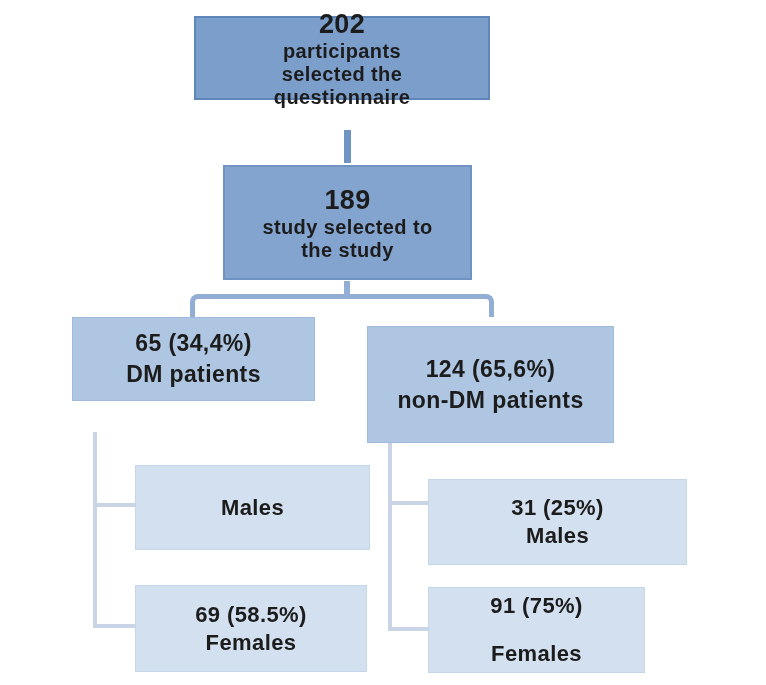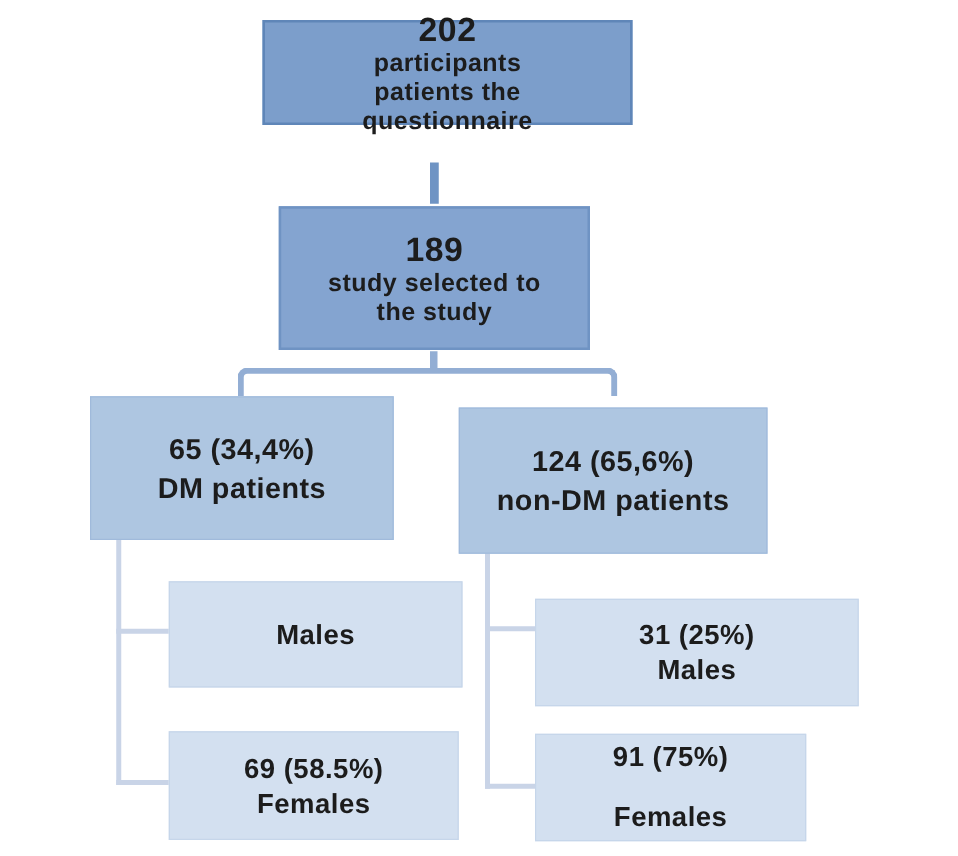--- a/index.html
+++ b/index.html
@@ -34,23 +34,23 @@
   .lvl1{background:var(--level1-fill);border:2px solid var(--level1-border);}
   .lvl2{background:var(--level2-fill);border:2px solid var(--level2-border);}
   .lvl3{background:var(--level3-fill);border:1px solid var(--level3-border);}
   .lvl4{background:var(--level4-fill);border:1px solid var(--level4-border);}
   .big-val{font-size:27px;line-height:32px;}
   .lvl12-line{font-size:20px;line-height:23px;}
   .lvl3 .line{font-size:23px;line-height:31px;}
   .lvl4 .line{font-size:22px;line-height:28px;}
 
   
-  .n-root    {left:210px;top:16px; width:296px;height:84px;}
+  .n-root    {left:194px;top:16px; width:296px;height:84px;}
   .n-selected{left:223px;top:165px;width:249px;height:115px;}
-  .n-dm      {left:72px; top:317px;width:243px;height:115px;}
+  .n-dm      {left:72px; top:317px;width:243px;height:84px;}
   .n-nondm   {left:367px;top:326px;width:247px;height:117px;}
   .n-dm-m    {left:135px;top:465px;width:235px;height:85px;}
   .n-nondm-m {left:428px;top:479px;width:259px;height:86px;}
   .n-dm-f    {left:135px;top:585px;width:232px;height:87px;}
   .n-nondm-f {left:428px;top:587px;width:217px;height:86px;gap:20px;}
 
   
   .conn{position:absolute;}
   .c-stub-top {left:344px;top:130px;width:7px;height:33px;background:var(--connector-dark);}
   .c-stub-mid {left:344px;top:281px;width:6px;height:15px;background:var(--connector-mid);}
@@ -80,21 +80,21 @@
   <div class="conn c-ltrunk"></div>
   <div class="conn c-lstub-m"></div>
   <div class="conn c-lstub-f"></div>
   <div class="conn c-rtrunk"></div>
   <div class="conn c-rstub-m"></div>
   <div class="conn c-rstub-f"></div>
 
   <div class="node lvl1 n-root">
     <span class="big-val">202</span>
     <span class="lvl12-line">participants</span>
-    <span class="lvl12-line">patients the</span>
+    <span class="lvl12-line">selected the</span>
     <span class="lvl12-line">questionnaire</span>
   </div>
 
   <div class="node lvl2 n-selected">
     <span class="big-val">189</span>
     <span class="lvl12-line">study selected to</span>
     <span class="lvl12-line">the study</span>
   </div>
 
   <div class="node lvl3 n-dm">

